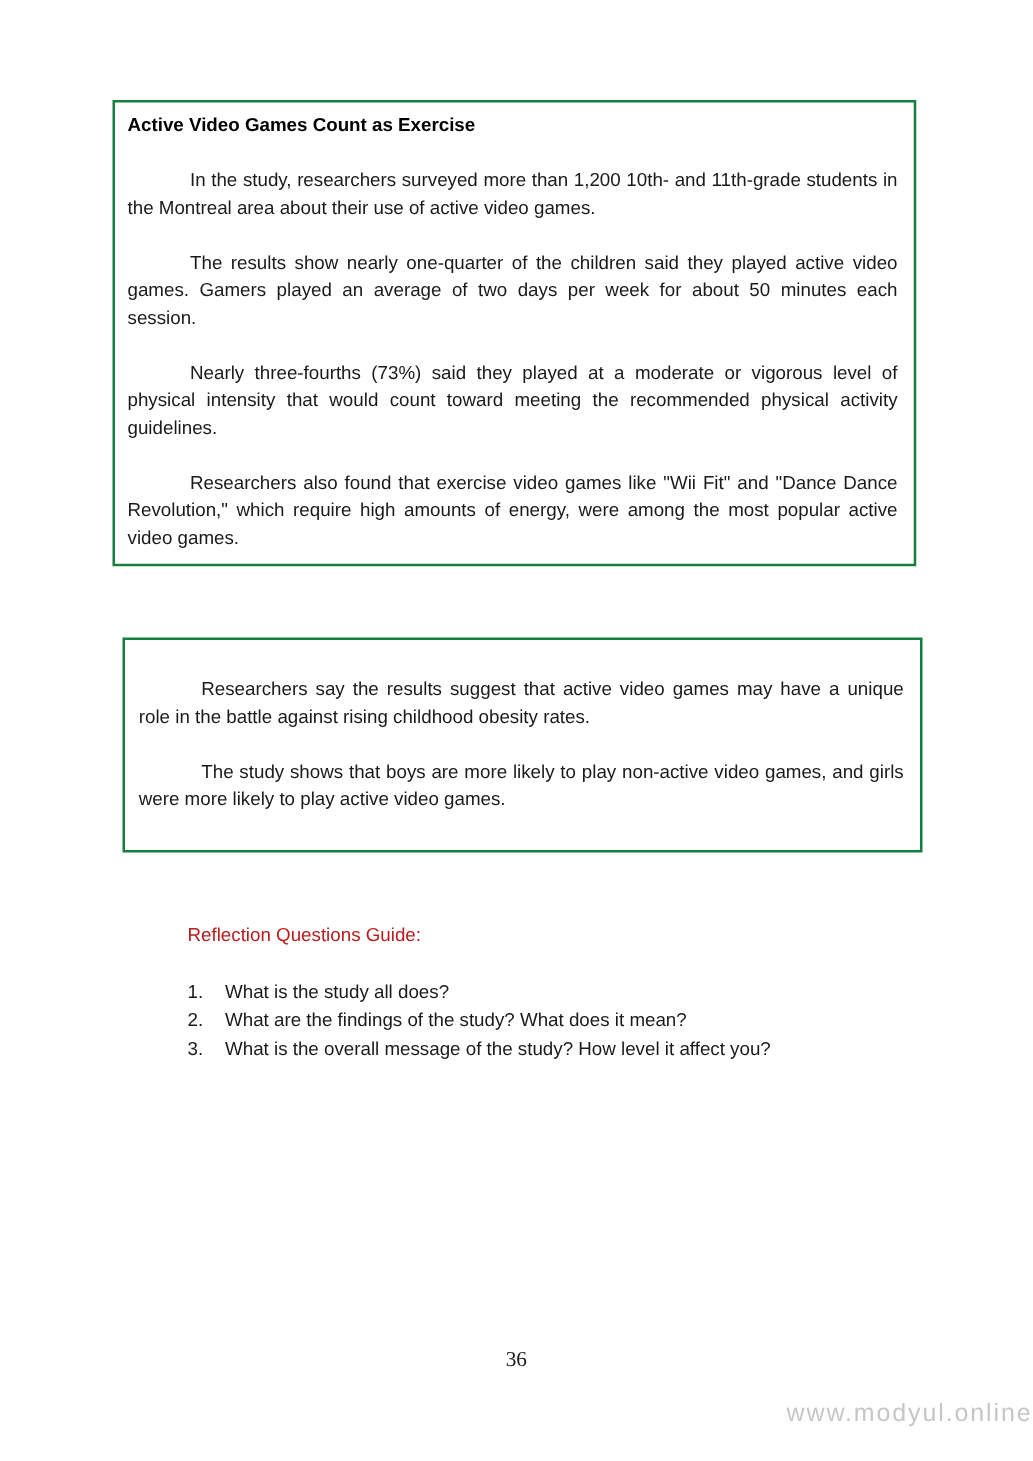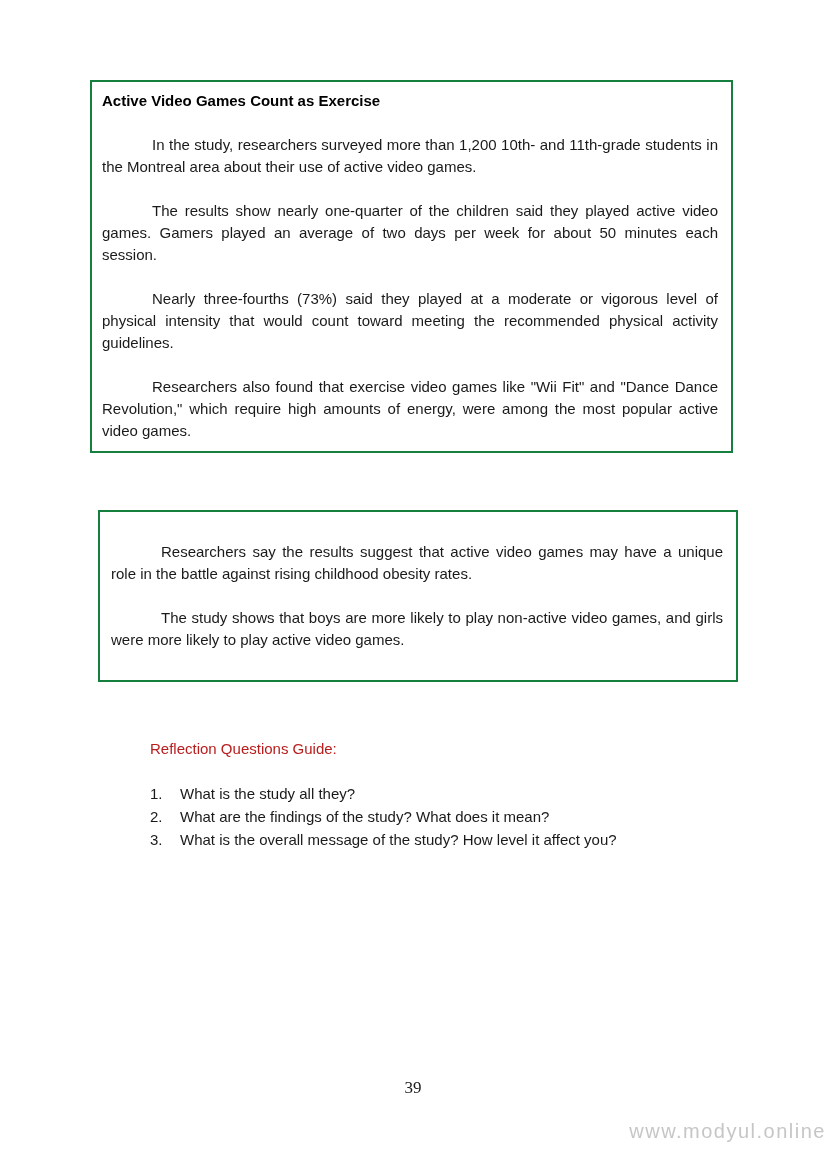--- a/index.html
+++ b/index.html
@@ -117,29 +117,29 @@
   <section class="textbox box2">
     <p>Researchers say the results suggest that active video games may have a unique role in the battle against rising childhood obesity rates.</p>
     <p>The study shows that boys are more likely to play non-active video games, and girls were more likely to play active video games.</p>
   </section>
 
   <section class="reflection">
     <div class="heading">Reflection Questions Guide:</div>
     <div class="questions">
       <div class="q-row">
         <span class="q-num">1.</span>
-        <span class="q-text">What is the study all they?</span>
+        <span class="q-text">What is the study all does?</span>
       </div>
       <div class="q-row">
         <span class="q-num">2.</span>
         <span class="q-text">What are the findings of the study? What does it mean?</span>
       </div>
       <div class="q-row">
         <span class="q-num">3.</span>
         <span class="q-text">What is the overall message of the study? How level it affect you?</span>
       </div>
     </div>
   </section>
 
-  <div class="page-number">39</div>
+  <div class="page-number">36</div>
   <div class="watermark">www.modyul.online</div>
 
 </div>
 
 </body></html>

